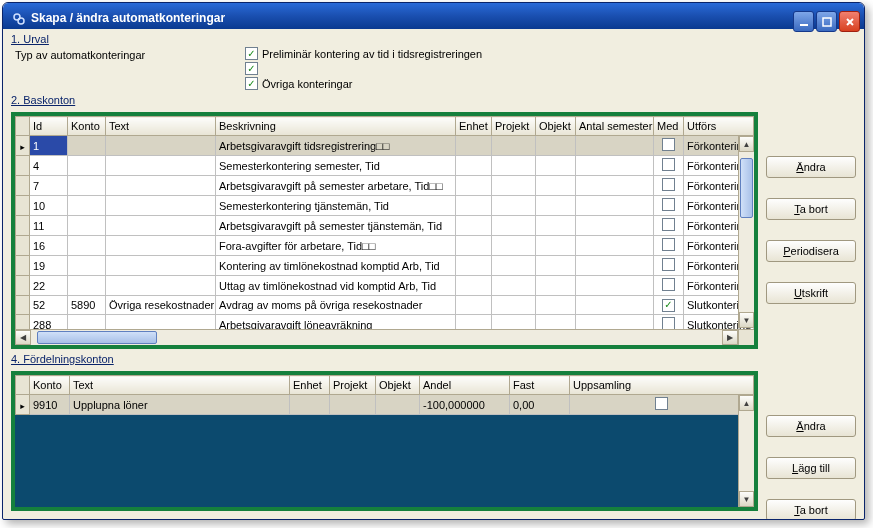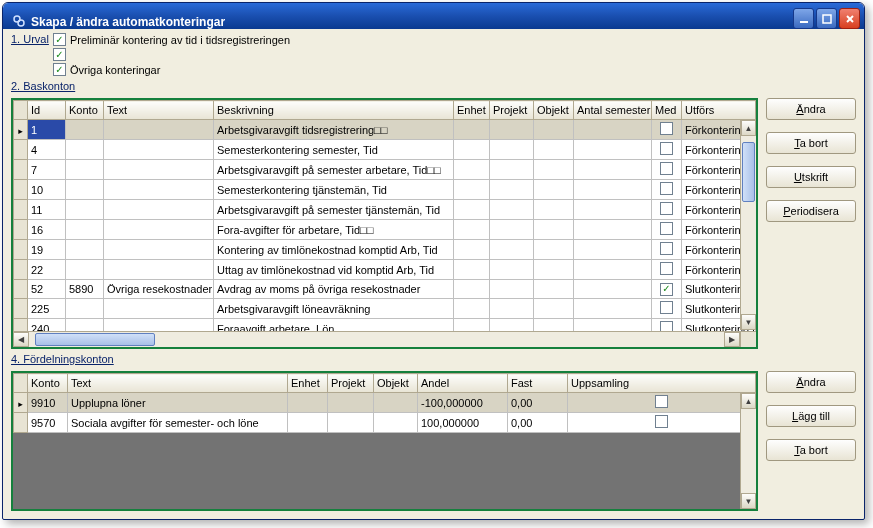--- a/index.html
+++ b/index.html
@@ -21,22 +21,22 @@
     box-shadow: 4px 4px 8px rgba(0,0,0,0.3);
     margin: 2px;
     display: flex;
     flex-direction: column;
     overflow: hidden;
   }
   .titlebar {
     height: 26px;
     background: linear-gradient(to bottom, #2a6bd8 0%, #1a4fb0 50%, #0a3a90 100%);
     display: flex;
-    align-items: flex-end;
-    padding: 16px 4px 0 8px;
+    align-items: flex-start;
+    padding: 8px 4px 0 8px;
     color: #fff;
     font-weight: bold;
     font-size: 12px;
     border-radius: 5px 5px 0 0;
   }
   .titlebar .icon { width:16px; height:16px; margin-right:4px; display:inline-flex; align-items:center; justify-content:center; }
   .titlebar .spacer { flex:1; }
   .winbtn {
     width: 21px; height: 21px;
     background: linear-gradient(to bottom, #7ea6e8, #3a6ac0);
@@ -62,21 +62,21 @@
   }
   .link-heading {
     color: #0a246a;
     text-decoration: underline;
     font-size: 11px;
     margin-bottom: 2px;
     display:inline-block;
   }
   .section1 {
     display:flex;
-    flex-direction:row;
+    flex-direction:column;
   }
   .urval-row {
     display:flex;
     gap: 60px;
     padding-left: 4px;
   }
   .urval-row .lbl { width: 170px; padding-top:2px; }
   .checks { display:flex; flex-direction:column; gap:2px; }
   .chk { display:flex; align-items:center; gap:4px; }
   .chkbox {
@@ -87,31 +87,32 @@
     color:#1a8a1a;
     font-size:10px;
     line-height:10px;
   }
 
   .section2 { flex:1; display:flex; gap:8px; overflow:hidden; }
   .tablewrap {
     flex:1;
     display:flex;
     flex-direction:column;
-    border:2px solid #15803d;
-    background:#737373;
+    border:4px solid #15803d;
+    background:#0c4a6e;
     position:relative;
     overflow:hidden;
   }
   .btncol {
     width:90px;
     display:flex;
     flex-direction:column;
-    gap:12px;
+    gap:20px;
     padding-top:0px;
+    margin-top:44px;
   }
   .btn {
     height:22px;
     background: linear-gradient(to bottom, #fefefe, #e8e4d4);
     border:1px solid #a09880;
     border-radius:3px;
     text-align:center;
     line-height:20px;
     font-size:11px;
   }
@@ -210,20 +211,21 @@
           <line x1="8" y1="2" x2="2" y2="8" stroke="#fff" stroke-width="2"></line>
         </svg>
       </div>
   </div>
 
   <div class="client">
 
     <div class="section1">
       <a class="link-heading">1. Urval</a>
       <div class="urval-row">
+        <div class="lbl">Typ av automatkonteringar</div>
         <div class="checks" id="checks">
             <div class="chk">
               <span class="chkbox">✓</span>
               <span>Preliminär kontering av tid i tidsregistreringen</span>
             </div>
             <div class="chk">
               <span class="chkbox">✓</span>
             </div>
             <div class="chk">
               <span class="chkbox">✓</span>
@@ -378,21 +380,21 @@
                 <td>Avdrag av moms på övriga resekostnader</td>
                 <td></td>
                 <td></td>
                 <td></td>
                 <td></td>
                 <td class="cellchk"><span class="chkbox">✓</span></td>
                 <td>Slutkontering i lör</td>
               </tr>
               <tr>
                 <td class="rowmark"></td>
-                <td class="num">225</td>
+                <td class="num">288</td>
                 <td class="num"></td>
                 <td></td>
                 <td>Arbetsgivaravgift löneavräkning</td>
                 <td></td>
                 <td></td>
                 <td></td>
                 <td></td>
                 <td class="cellchk"><span class="chkbox"></span></td>
                 <td>Slutkontering i lör</td>
               </tr>
@@ -423,22 +425,22 @@
           <div class="track">
               <div class="thumb"></div>
             </div>
           <div class="arrow">▶</div>
         </div>
         <div class="hcorner"></div>
       </div>
       <div class="btncol" id="btncol2">
           <div class="btn"><u>Ä</u>ndra</div>
           <div class="btn"><u>T</u>a bort</div>
+          <div class="btn"><u>P</u>eriodisera</div>
           <div class="btn"><u>U</u>tskrift</div>
-          <div class="btn"><u>P</u>eriodisera</div>
         </div>
     </div>
 
     <a class="link-heading">4. Fördelningskonton</a>
     <div class="section3">
       <div class="tablewrap">
         <table class="grid" id="table3">
           <colgroup>
             <col style="width:14px">
               <col style="width:40px">
@@ -468,31 +470,20 @@
                 <td class="rowmark"></td>
                 <td class="num">9910</td>
                 <td>Upplupna löner</td>
                 <td></td>
                 <td></td>
                 <td></td>
                 <td class="num">-100,000000</td>
                 <td class="num">0,00</td>
                 <td class="cellchk"><span class="chkbox"></span></td>
               </tr>
-              <tr>
-                <td class="rowmark"></td>
-                <td class="num">9570</td>
-                <td>Sociala avgifter för semester- och löne</td>
-                <td></td>
-                <td></td>
-                <td></td>
-                <td class="num">100,000000</td>
-                <td class="num">0,00</td>
-                <td class="cellchk"><span class="chkbox"></span></td>
-              </tr>
             </tbody>
         </table>
         <div class="vscroll">
           <div class="arrow">▲</div>
           <div class="track"></div>
           <div class="arrow">▼</div>
         </div>
       </div>
       <div class="btncol" id="btncol3">
           <div class="btn"><u>Ä</u>ndra</div>

